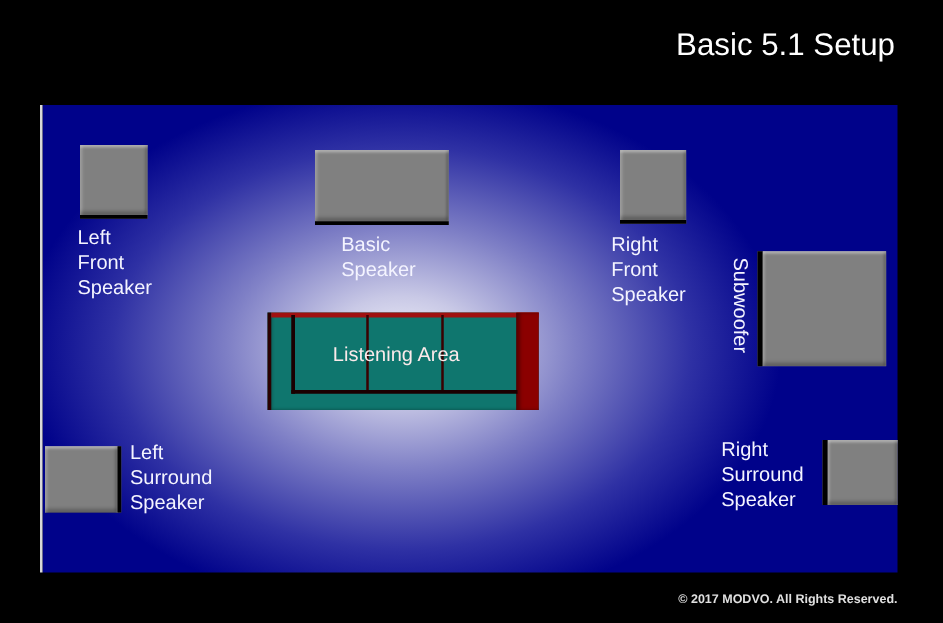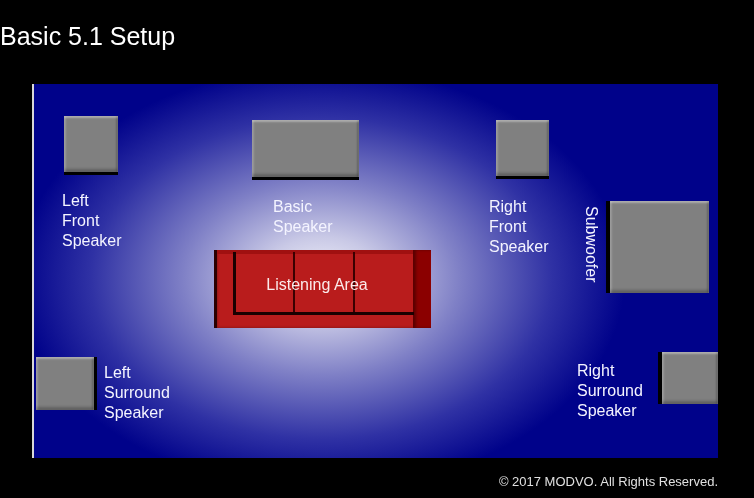--- a/index.html
+++ b/index.html
@@ -1,60 +1,60 @@
 <!DOCTYPE html>
 <html><head>
 <meta charset="utf-8">
 <style>
   html, body { margin: 0; padding: 0; }
   body {
     width: 754px; height: 498px; background: #000; position: relative; overflow: hidden;
     font-family: "Liberation Sans", sans-serif; color: #fff;
   }
   .title {
-    position: absolute; left: 0; width: 716px; top: 22px; text-align: left;
+    position: absolute; left: 0; width: 716px; top: 22px; text-align: right;
     font-size: 25px; color: #fff; letter-spacing: 0px;
   }
   .room {
     position: absolute; left: 34px; top: 84px; width: 684px; height: 374px;
     background: radial-gradient(ellipse 330px 230px at 42% 52%, #f2f2fa 0%, #c9c9e6 18%, #7f80c6 42%, #2f31a4 70%, #00028a 92%, #00028a 100%);
     overflow: hidden;
   }
   .room-edge {
     position: absolute; left: 32px; top: 84px; width: 2px; height: 374px; background: #d8d8d8;
   }
   .speaker {
     position: absolute; background: #808080;
     box-shadow: inset 0 2px 2px rgba(255,255,255,0.35), inset 0 -3px 3px rgba(0,0,0,0.25),
                 inset 2px 0 2px rgba(255,255,255,0.25), inset -2px 0 2px rgba(0,0,0,0.2);
   }
   .shadow-b { border-bottom: 3px solid #000; }
   .shadow-l { border-left: 4px solid #000; }
   .label {
-    position: absolute; font-size: 16px; line-height: 20px; color: #f4f4ff; white-space: pre-line; margin-top: 10px;
+    position: absolute; font-size: 16px; line-height: 20px; color: #f4f4ff; white-space: pre-line;
   }
   .sub-label {
     position: absolute; font-size: 16px; color: #f4f4ff;
     transform-origin: left top; transform: rotate(90deg); white-space: nowrap;
   }
   .couch {
-    position: absolute; left: 214px; top: 250px; width: 214px; height: 78px; background: #b91c1c;
+    position: absolute; left: 214px; top: 250px; width: 214px; height: 78px; background: #0f766e;
     box-shadow: inset 0 0 3px rgba(0,0,0,0.4);
     border-left: 3px solid #2a0000;
   }
   .couch-back { position: absolute; left: 0; top: 0; width: 100%; height: 4px; background: #a01010; }
   .couch-arm-r { position: absolute; right: 0; top: 0; width: 18px; height: 100%; background: #8b0000; box-shadow: inset 3px 0 3px rgba(0,0,0,0.35); }
   .couch-seat {
     position: absolute; left: 16px; top: 2px; width: 178px; height: 60px;
     border-left: 3px solid #1a0000; border-bottom: 3px solid #1a0000;
   }
   .cushion-div { position: absolute; top: 0; width: 2px; height: 60px; background: #3a0000; }
   .couch-label { position: absolute; left: 0; width: 200px; top: 26px; text-align: center; font-size: 16px; color: #fbeaea; }
   .footer {
-    position: absolute; right: 36px; top: 474px; font-size: 13px; color: #e0e0e0;
+    position: absolute; right: 36px; top: 474px; font-size: 10px; color: #e0e0e0; font-weight: bold;
   }
 </style>
 </head>
 <body>
 
 <div class="title">Basic 5.1 Setup</div>
 
 <div class="room"></div>
 <div class="room-edge"></div>
 

